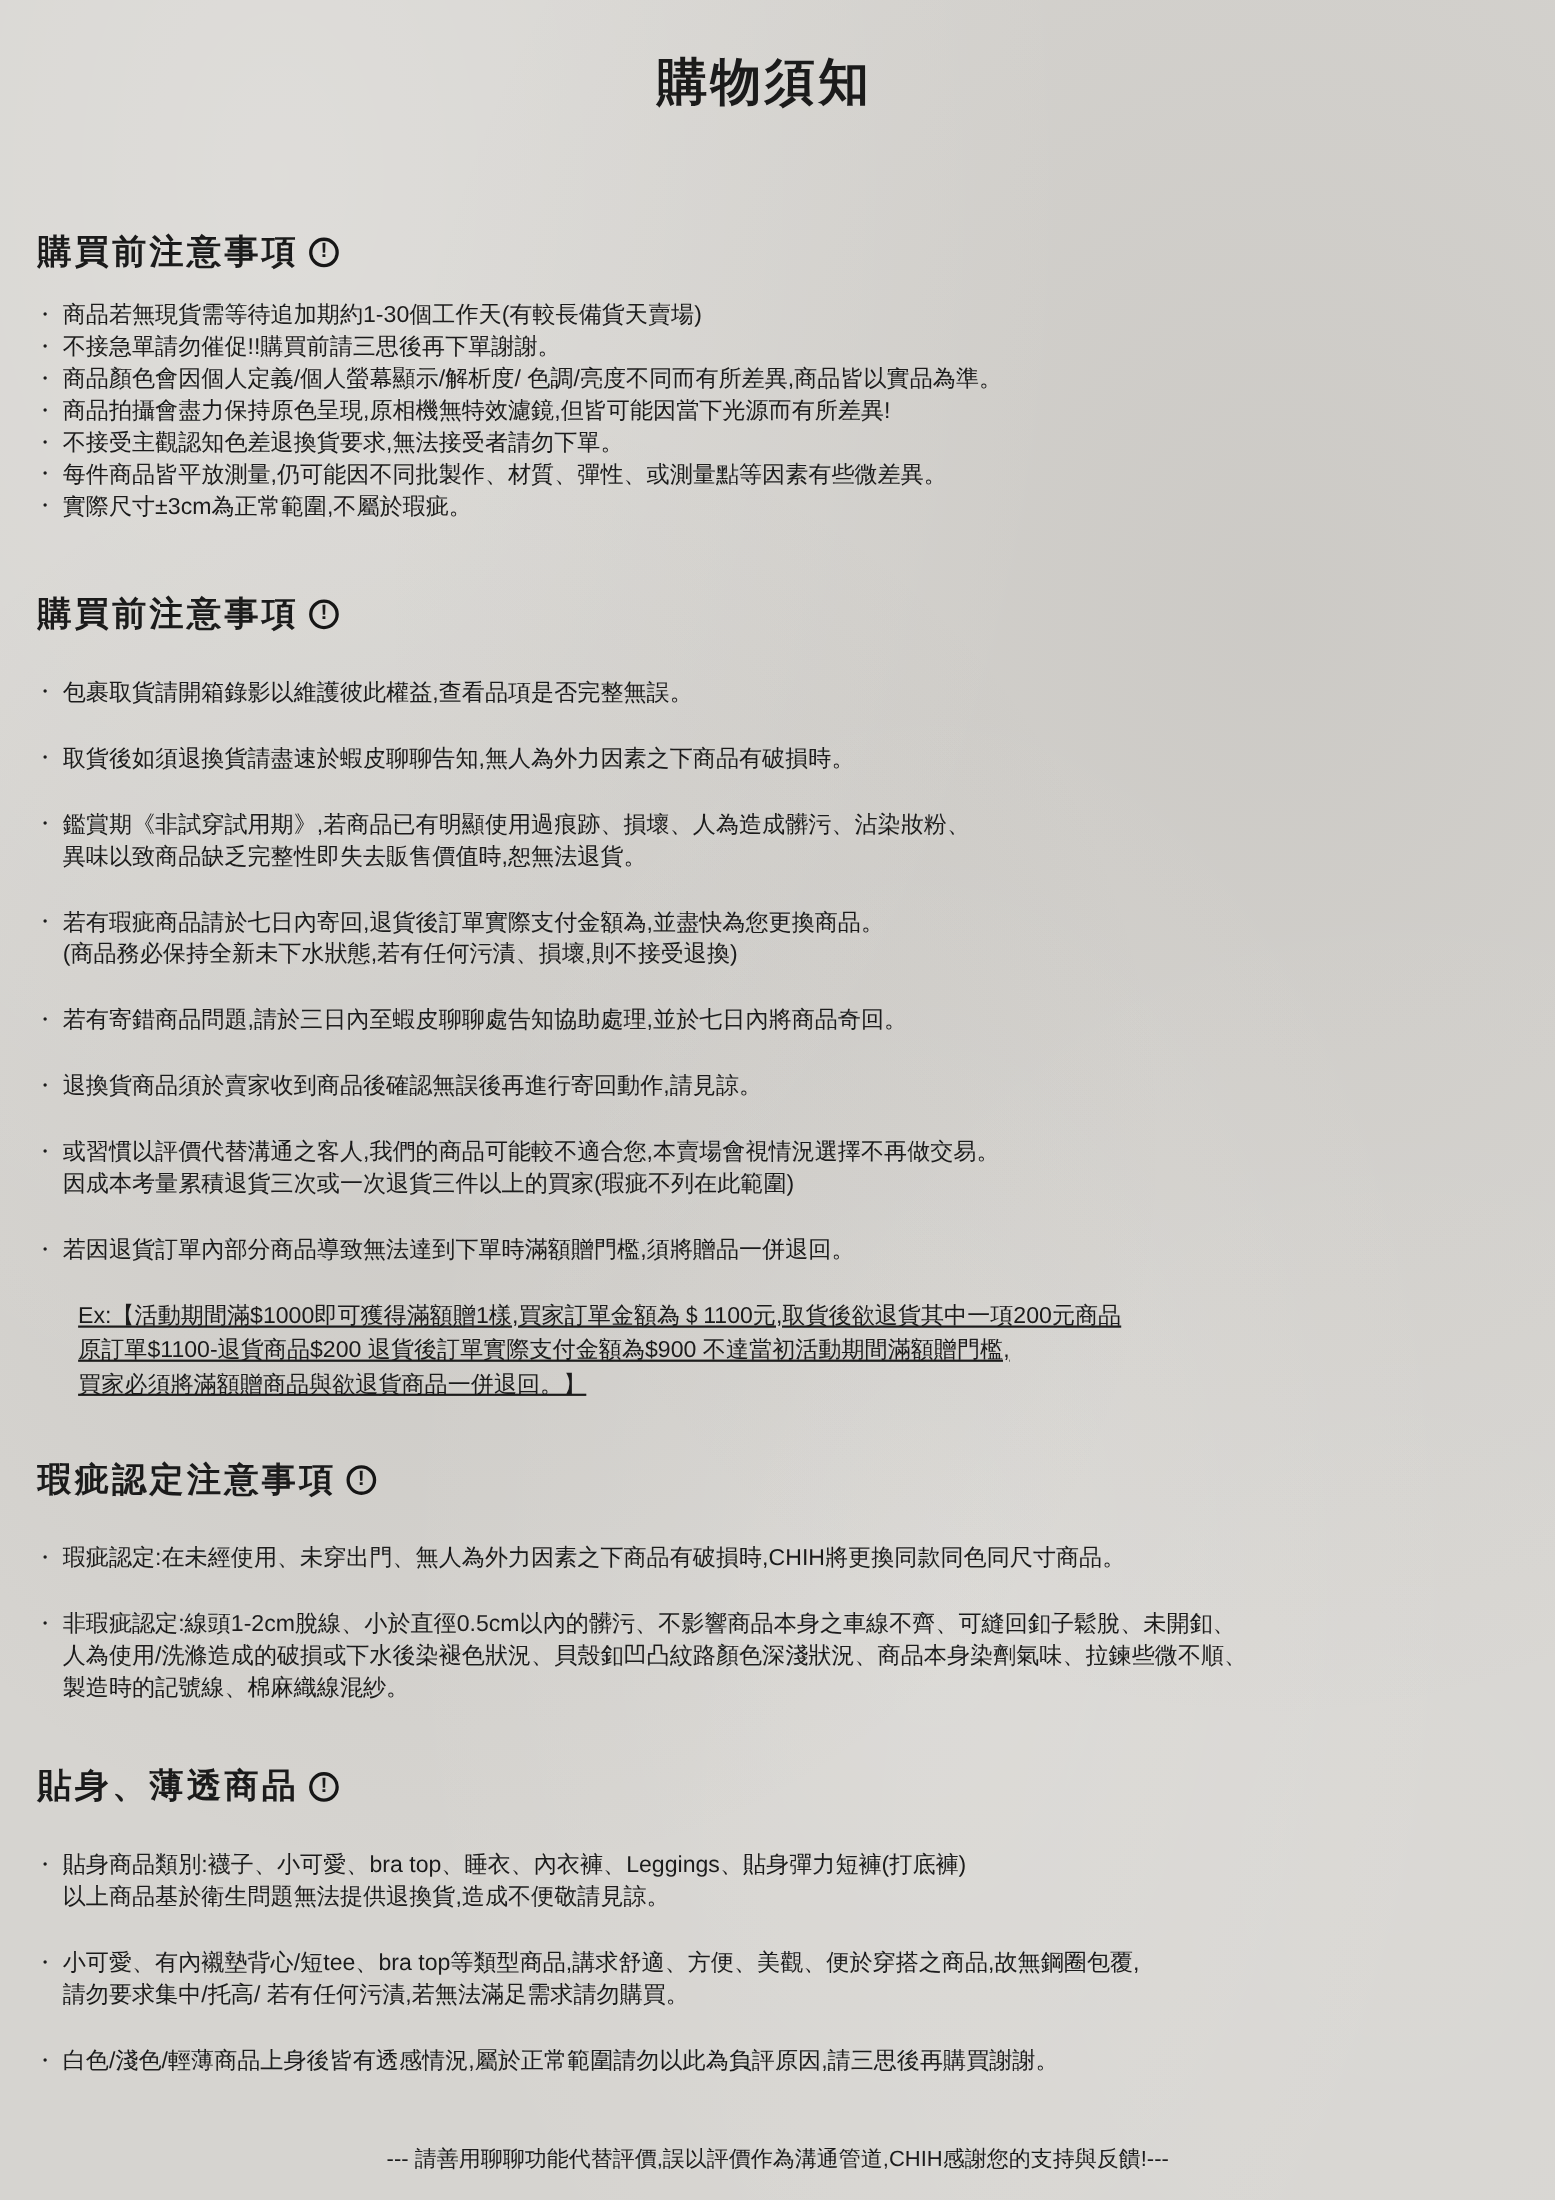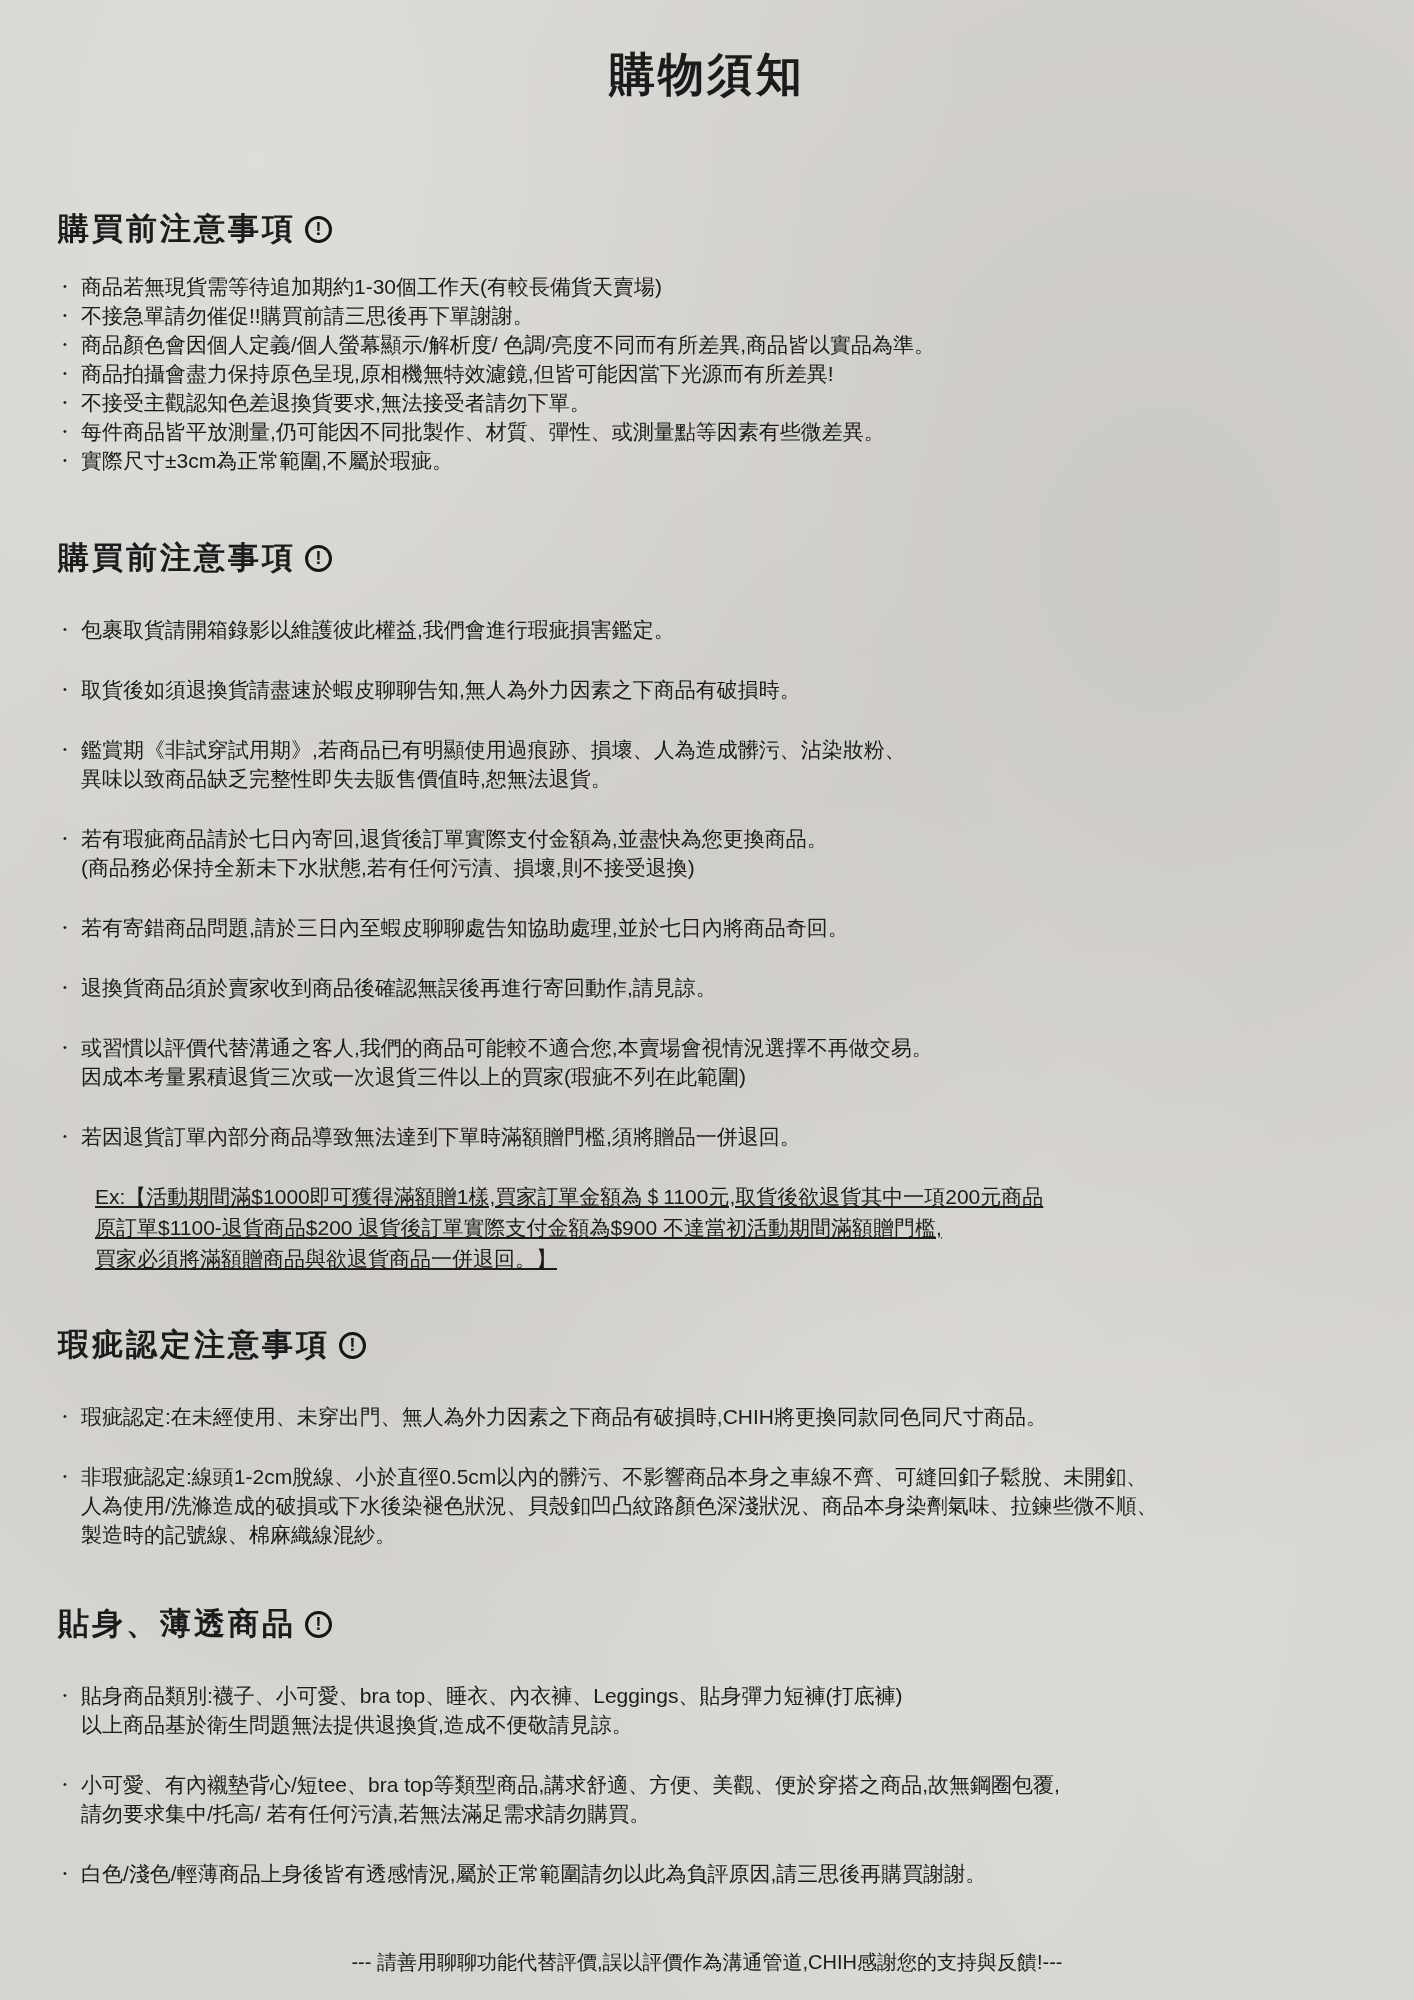--- a/index.html
+++ b/index.html
@@ -9,21 +9,21 @@
     background-image:
       radial-gradient(ellipse at 18% 8%, rgba(255,255,255,0.20), transparent 45%),
       radial-gradient(ellipse at 82% 28%, rgba(118,113,106,0.10), transparent 50%),
       radial-gradient(ellipse at 60% 72%, rgba(255,255,255,0.13), transparent 42%),
       radial-gradient(ellipse at 30% 52%, rgba(110,106,100,0.09), transparent 46%),
       radial-gradient(ellipse at 90% 85%, rgba(255,255,255,0.10), transparent 40%);
     font-family:"Liberation Sans","DejaVu Sans",sans-serif;
     color:#1b1b1b;
     -webkit-font-smoothing:antialiased;
   }
-  .content{padding:44px 58px 0 58px;}
+  .content{padding:44px 58px 0 34px;}
   .title{
     text-align:center;font-size:46px;font-weight:bold;
     letter-spacing:3px;margin:0;
   }
   .section{margin-top:84px;}
   .sec0{margin-top:102px;}
   .sec1{margin-top:62px;}
   .sec2{margin-top:50px;}
   .sec3{margin-top:54px;}
   h2{
@@ -94,21 +94,21 @@
         </ul>
       </section>
       <section class="section spaced sec1">
         <h2>
           <span>購買前注意事項</span>
           <span class="icon-circle">!</span>
         </h2>
         <ul>
           <li>
             <span class="bullet">•</span>
-            <div class="line">包裹取貨請開箱錄影以維護彼此權益,我們會進行瑕疵損害鑑定。</div>
+            <div class="line">包裹取貨請開箱錄影以維護彼此權益,查看品項是否完整無誤。</div>
           </li>
           <li>
             <span class="bullet">•</span>
             <div class="line">取貨後如須退換貨請盡速於蝦皮聊聊告知,無人為外力因素之下商品有破損時。</div>
           </li>
           <li>
             <span class="bullet">•</span>
             <div class="line">鑑賞期《非試穿試用期》,若商品已有明顯使用過痕跡、損壞、人為造成髒污、沾染妝粉、</div>
             <div class="line">異味以致商品缺乏完整性即失去販售價值時,恕無法退貨。</div>
           </li>

